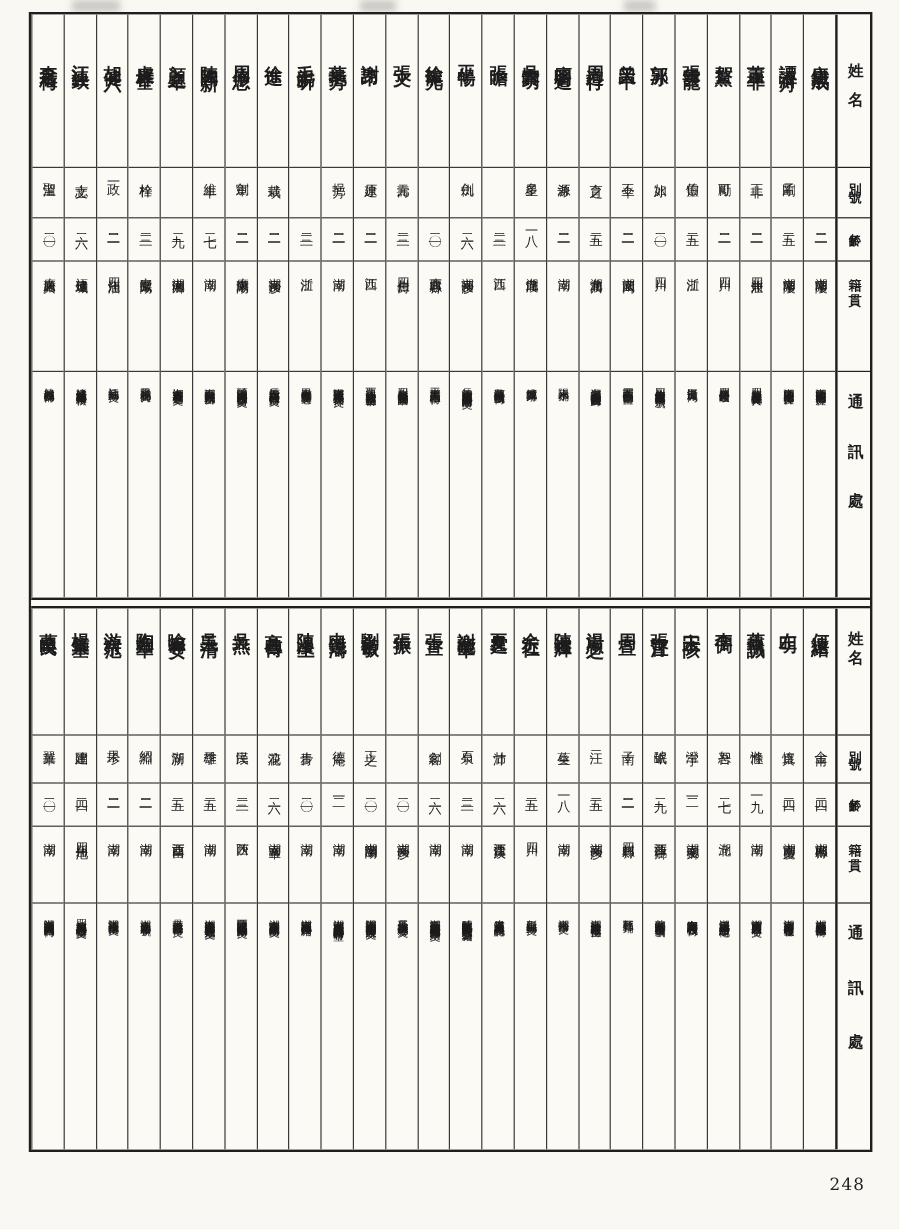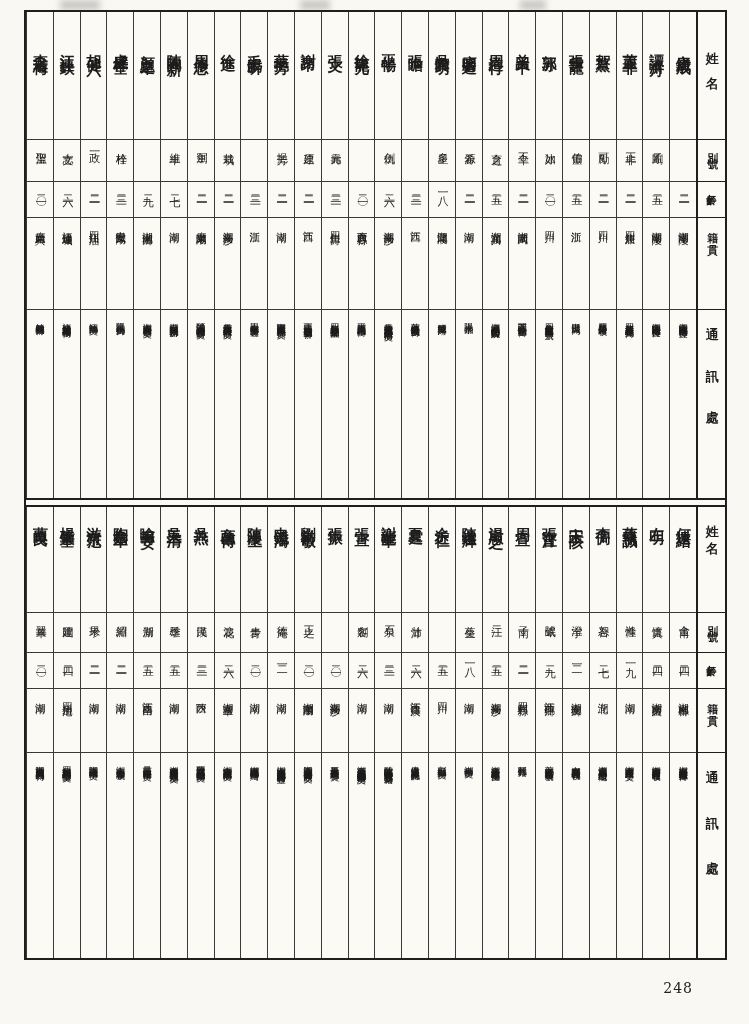--- a/index.html
+++ b/index.html
@@ -78,21 +78,21 @@
   .hdr .vtext{font-weight:700;font-size:13px;}
   .h-name .vtext  {letter-spacing:24px;}
   .h-byname .vtext{letter-spacing:5px;font-size:11px;}
   .h-age .vtext   {letter-spacing:1px;font-size:10px;}
   .h-place .vtext {letter-spacing:12px;font-size:11px;}
   .h-addr .vtext  {letter-spacing:42px;}
   .band-bottom .h-name .vtext{letter-spacing:16px;}
   .band-bottom .h-addr .vtext{letter-spacing:46px;}
 
   .page-number{
-    position:absolute;right:56px;bottom:28px;
+    position:absolute;right:28px;bottom:28px;
     font-size:14px;letter-spacing:1px;color:#222;
     font-family:"DejaVu Serif", serif;
     text-align:right;
   }
   
   .smudge{position:absolute;top:0;height:10px;background:rgba(60,60,60,.25);filter:blur(3px);}
   .smudge.s1{left:60px;width:40px;}
   .smudge.s2{left:300px;width:30px;}
   .smudge.s3{left:520px;width:26px;}
 </style>

